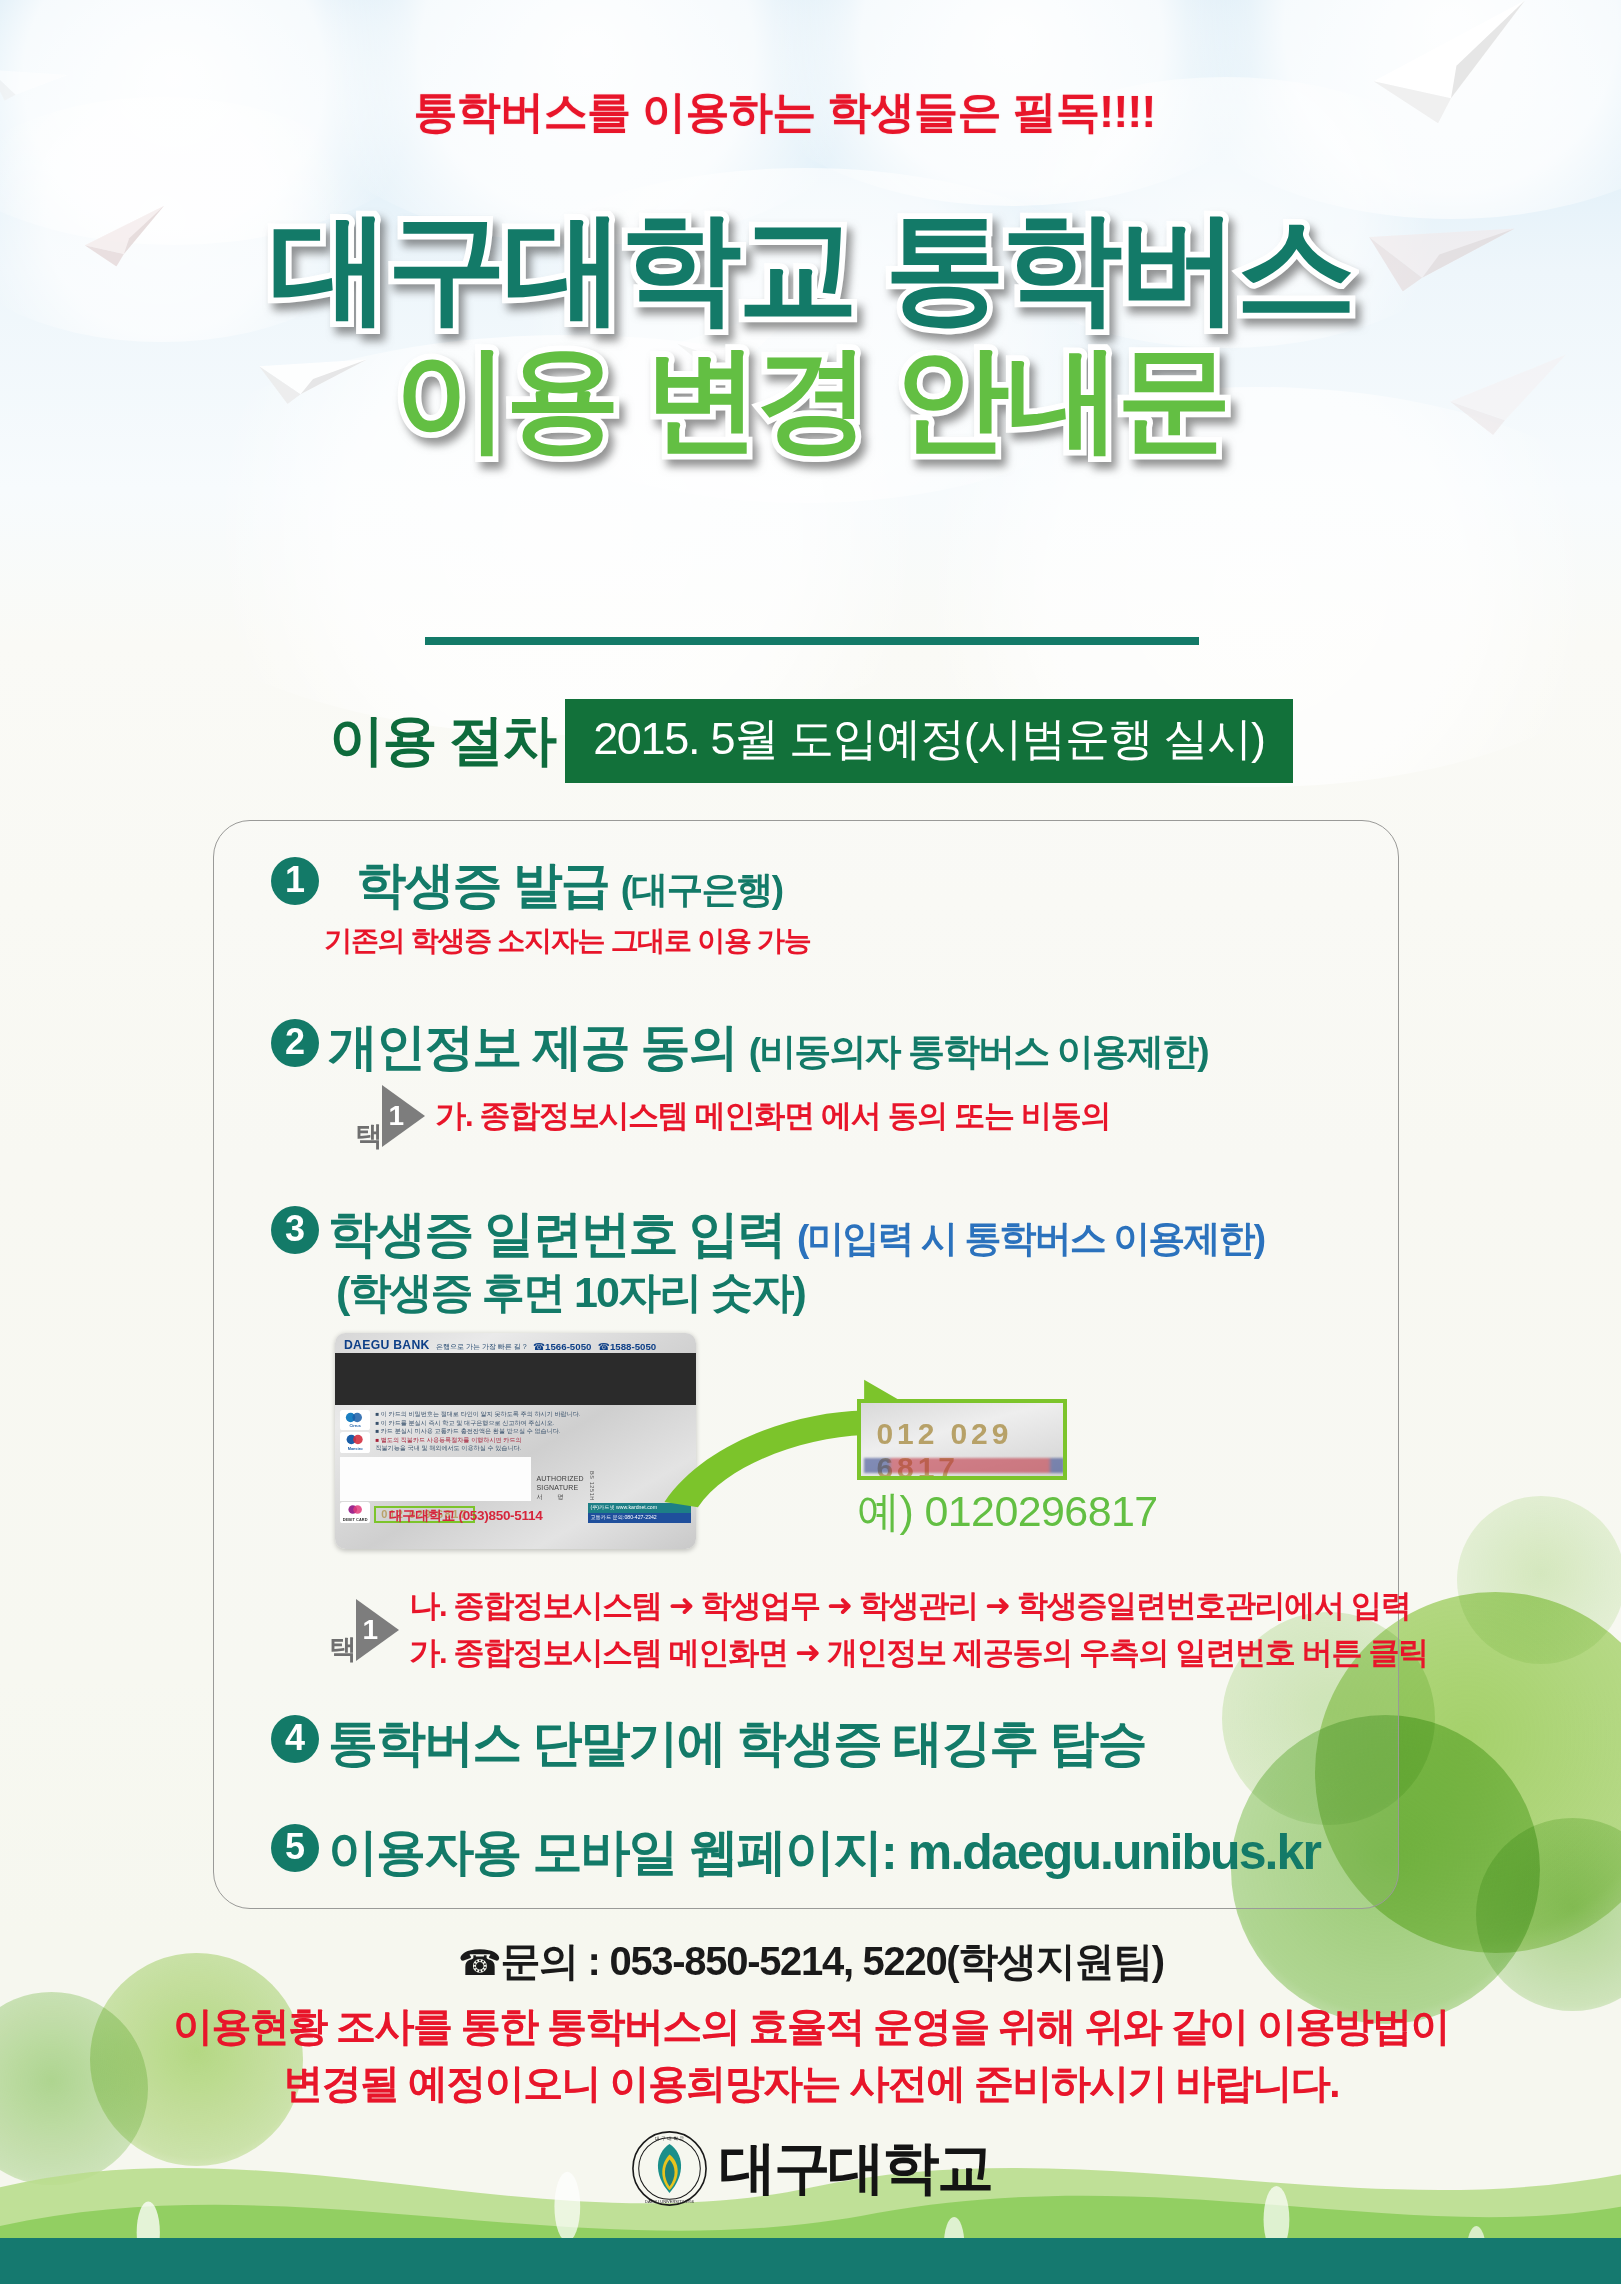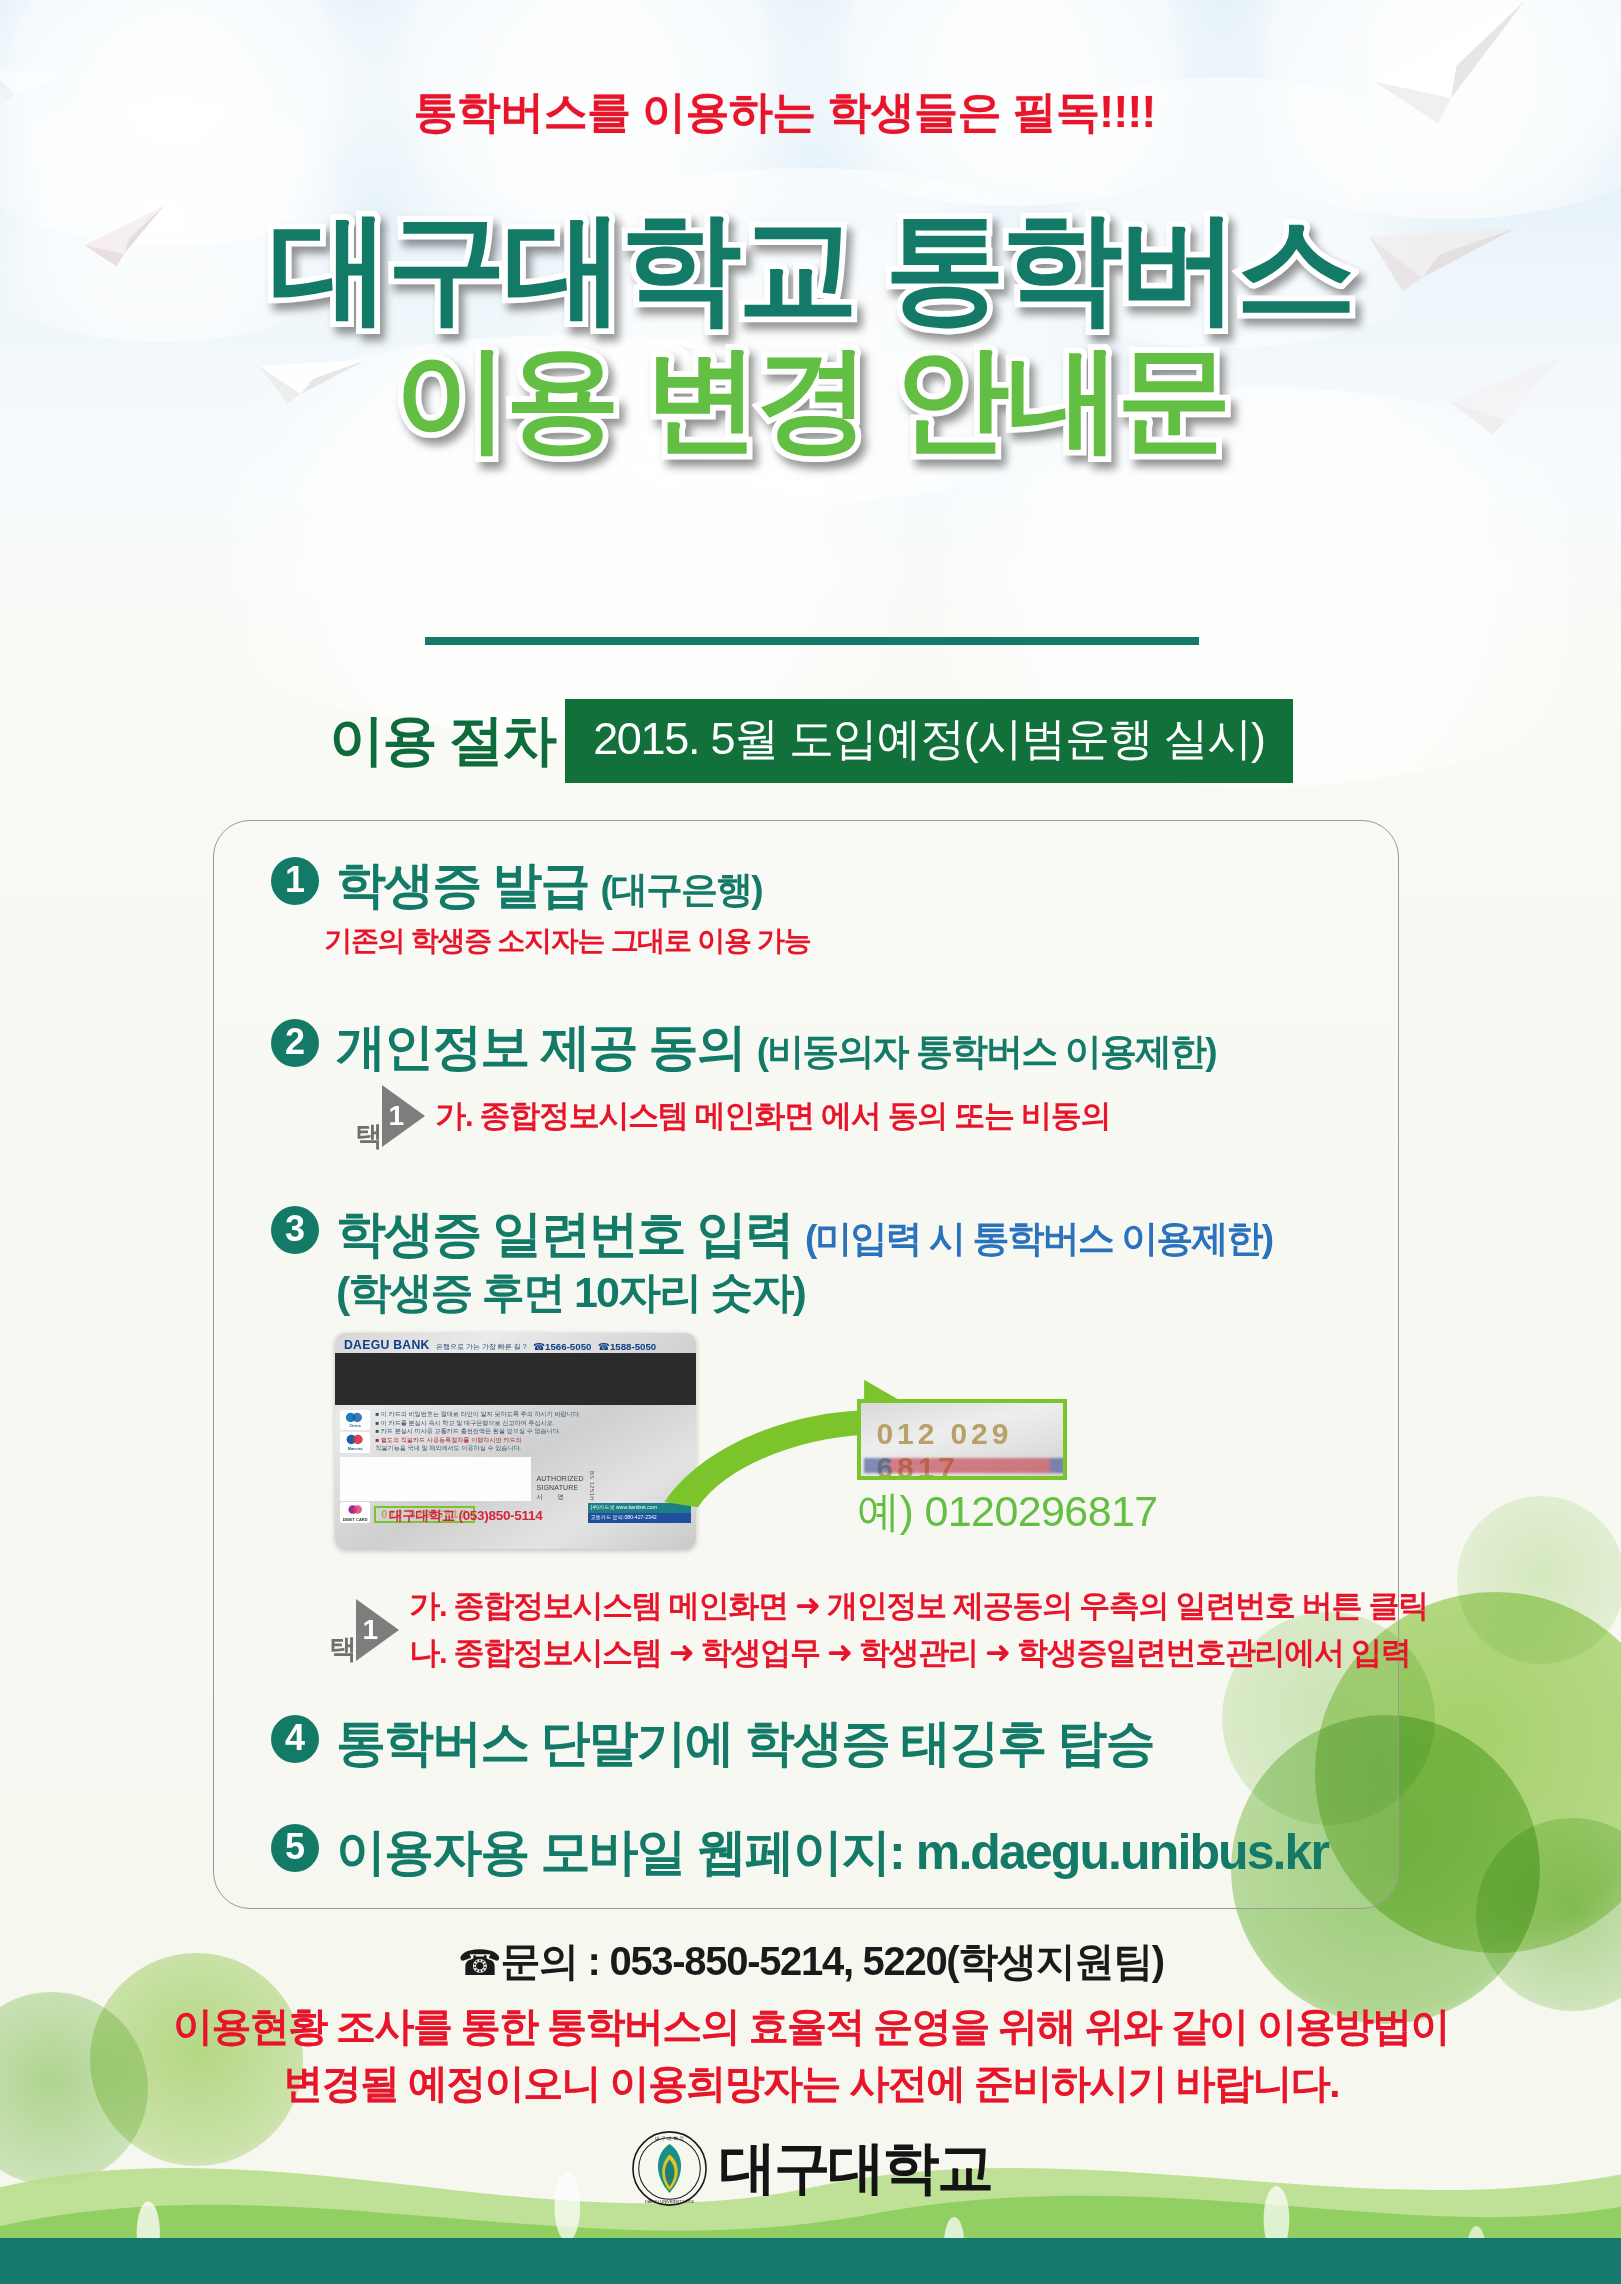--- a/index.html
+++ b/index.html
@@ -102,23 +102,23 @@
   .step { position: absolute; display: flex; align-items: flex-start; }
   .num {
     flex: 0 0 auto;
     width: 48px; height: 48px; border-radius: 50%;
     background: #137a68; color: #ffffff;
     font-size: 36px; font-weight: bold;
     display: flex; align-items: center; justify-content: center;
     line-height: 1; padding-bottom: 2.6px;
   }
   .step-head {
-    margin-left: 17px;
+    margin-left: 9px;
     color: #137a68; font-weight: bold; letter-spacing: -1.9px;
-    font-size: 50px; line-height: 1.14;
+    font-size: 50px; line-height: 1.14; text-align: center;
   }
   .step-head .paren { font-size: 37px; }
   .paren-blue { color: #2b72bd; }
   .sub-red {
     color: #e8152a; font-weight: bold; letter-spacing: -1.3px;
     font-size: 28px;
   }
   .sub2 { font-size: 43px; letter-spacing: -1.9px; color:#137a68; font-weight:bold; }
 
   
@@ -465,22 +465,22 @@
   </div>
 
   <div style="position:absolute;left:329px;top:1583px;display:flex;align-items:center;">
     <div class="pick">
       <span class="pick-ko">택</span>
       <span class="pick-tri">
           <span>1</span>
         </span>
     </div>
     <div class="opt-lines">
+      <div class="opt">나. 종합정보시스템 ➜ 학생업무 ➜ 학생관리 ➜ 학생증일련번호관리에서 입력</div>
       <div class="opt">가. 종합정보시스템 메인화면 ➜ 개인정보 제공동의 우측의 일련번호 버튼 클릭</div>
-      <div class="opt">나. 종합정보시스템 ➜ 학생업무 ➜ 학생관리 ➜ 학생증일련번호관리에서 입력</div>
     </div>
   </div>
 
   <div class="step" style="left:271px;top:1715px;">
     <div class="num">4</div>
     <div class="step-head">통학버스 단말기에 학생증 태깅후 탑승</div>
   </div>
 
   <div class="step" style="left:271px;top:1824px;">
     <div class="num">5</div>

